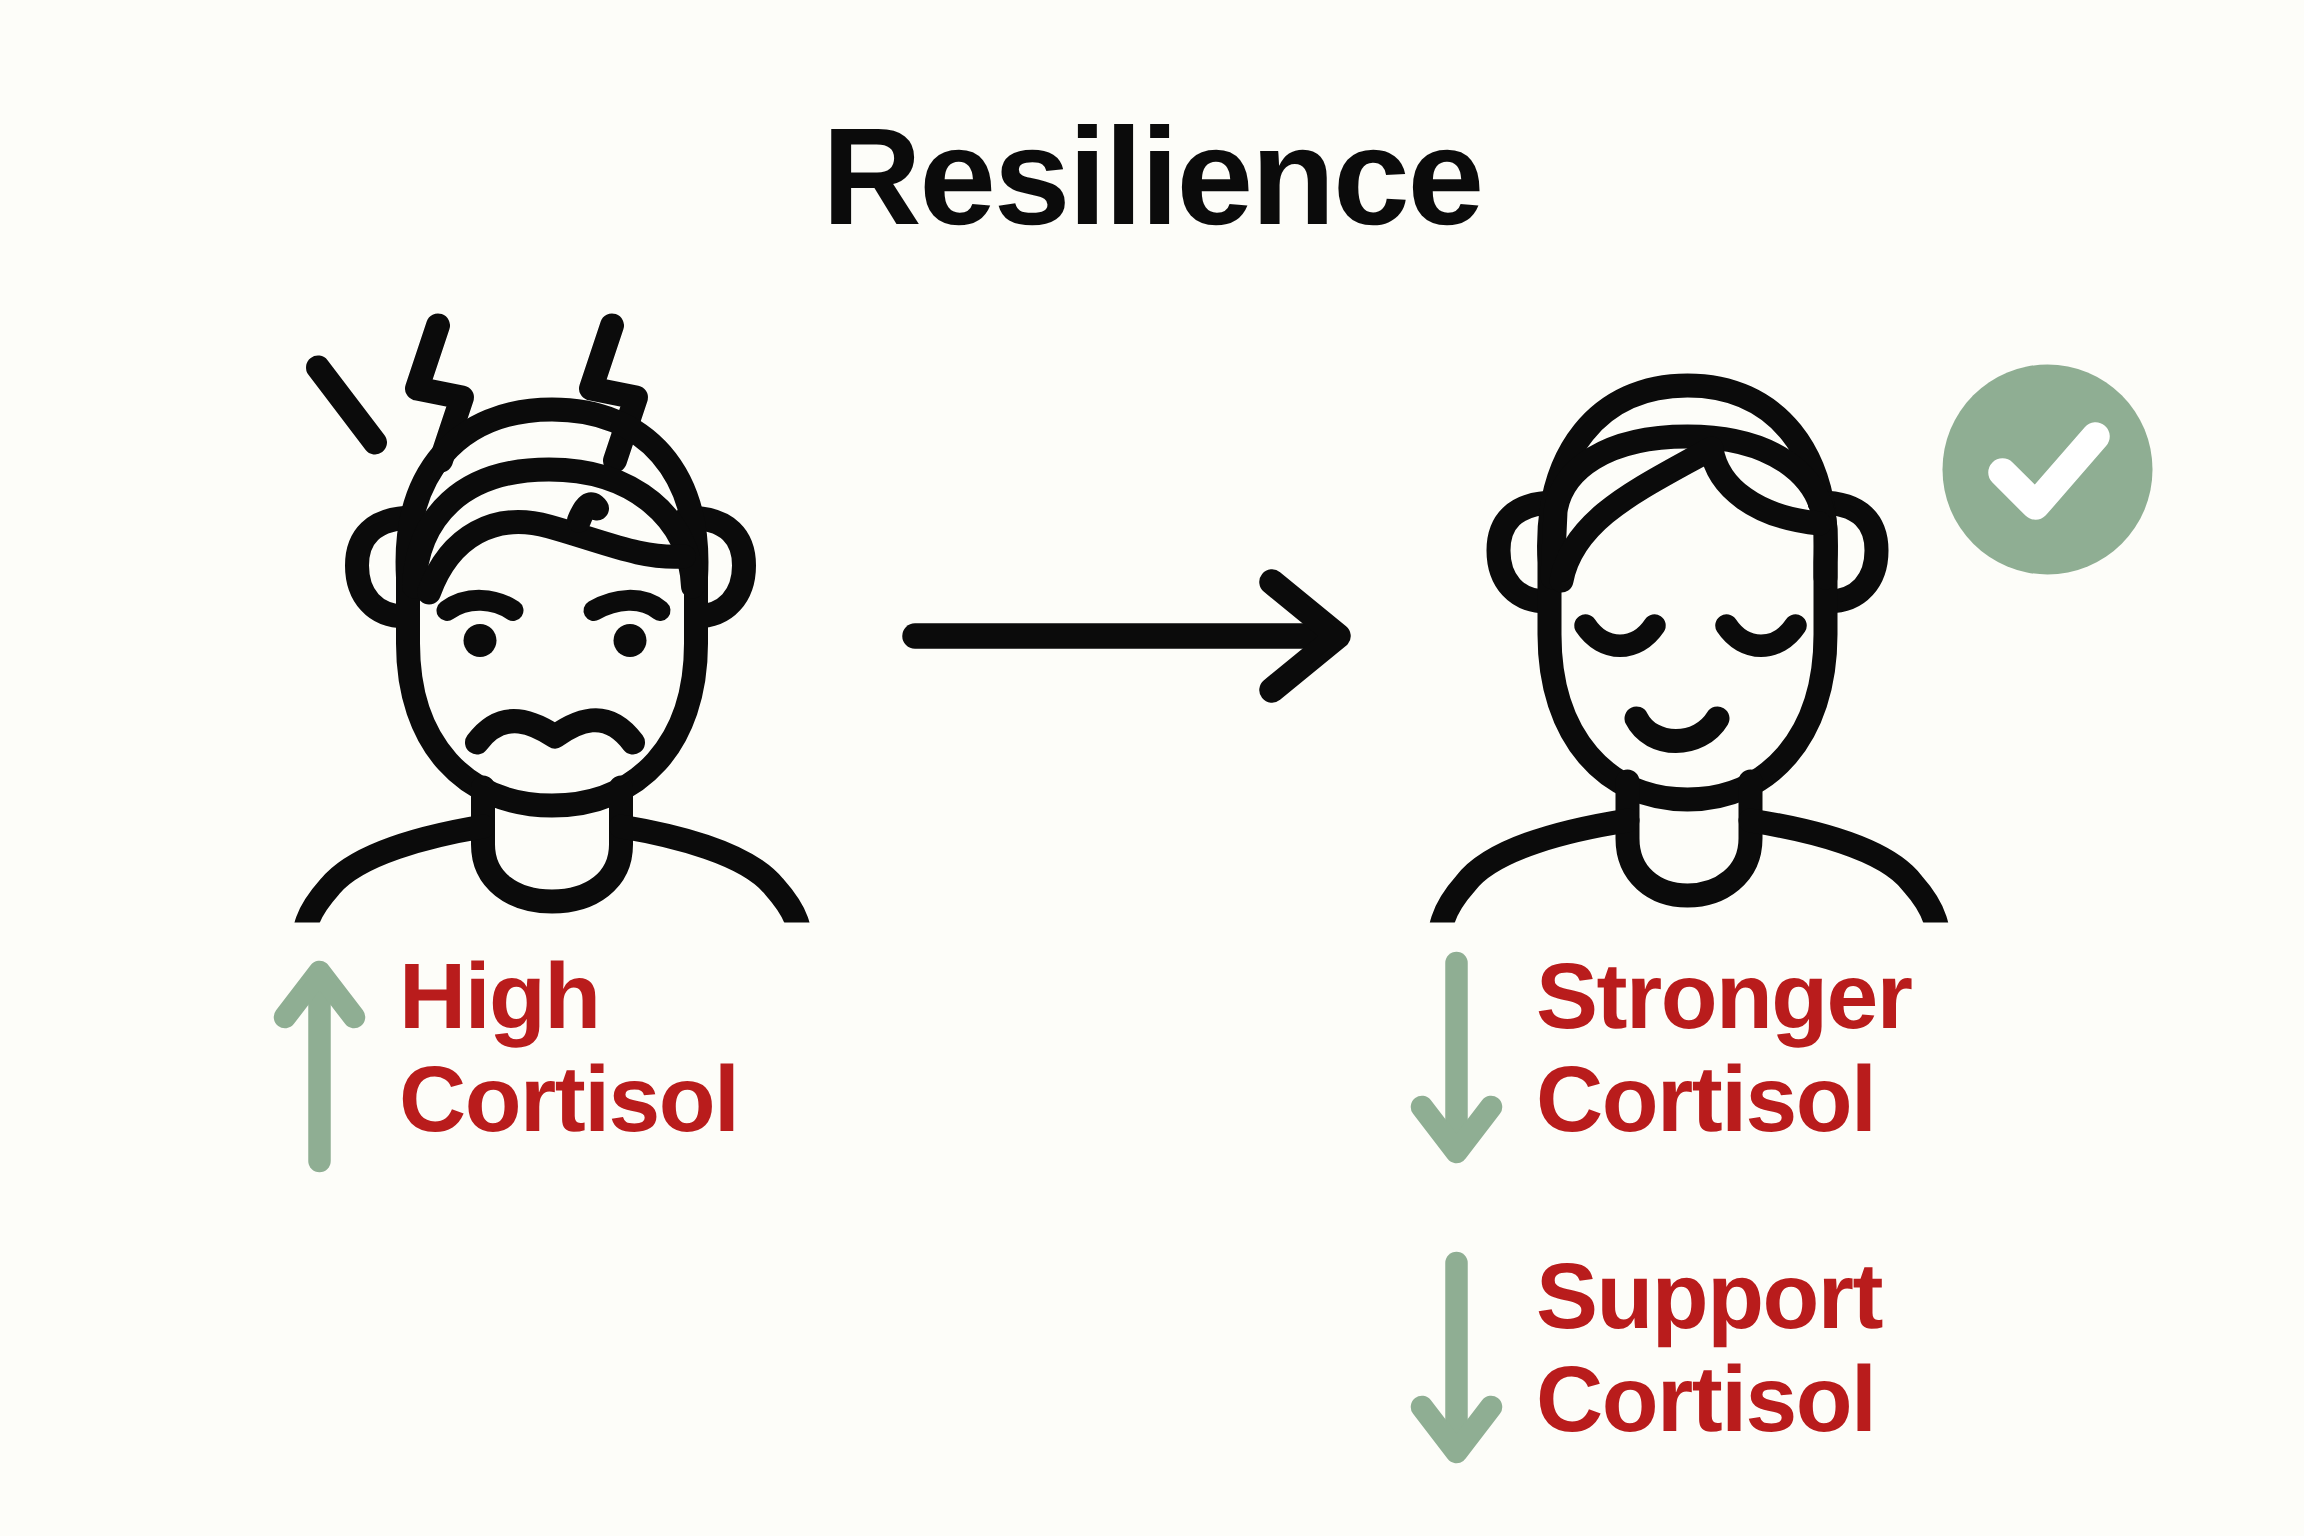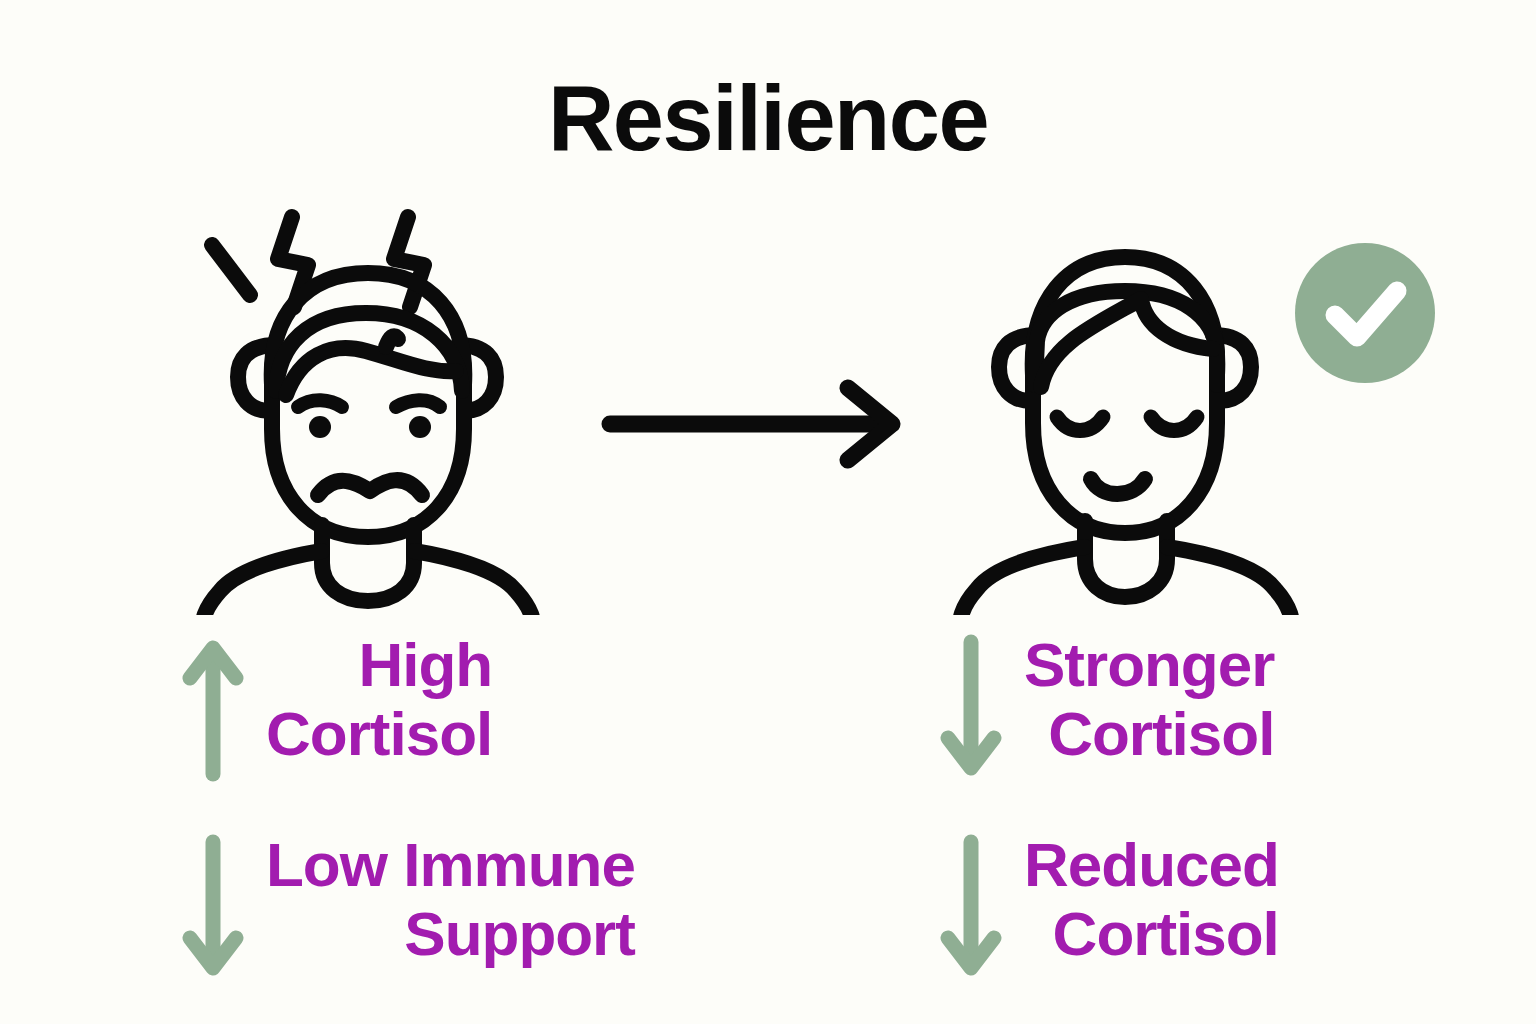--- a/index.html
+++ b/index.html
@@ -77,25 +77,24 @@
     margin-right: 22px;
     margin-top: 6px;
   }
   .stat-arrow svg { display: block; width: 100%; height: 100%; }
 
   .stat-label {
     font-family: "Liberation Sans", sans-serif;
     font-weight: bold;
     font-size: 62px;
     line-height: 1.12;
-    color: #a21caf;
+    color: #b91c1c;
     letter-spacing: -1px;
     white-space: pre-line;
     padding-top: 2px;
-    text-align: right;
   }
 </style>
 </head>
 <body>
 
 <div id="canvas">
 
   <div class="title">Resilience</div>
 
   <div class="figure figure-left">
@@ -184,30 +183,20 @@
       <div class="stat-arrow">
         <svg viewBox="0 0 62 148" xmlns="http://www.w3.org/2000/svg" fill="none" stroke="#8FAE93" stroke-width="15" stroke-linecap="round" stroke-linejoin="round">
           <line x1="31" y1="140" x2="31" y2="18"></line>
           <polyline points="8,44 31,14 54,44"></polyline>
         </svg>
       </div>
       <div class="stat-label">High
 Cortisol</div>
     </div>
 
-    <div class="stat-row">
-      <div class="stat-arrow">
-        <svg viewBox="0 0 62 148" xmlns="http://www.w3.org/2000/svg" fill="none" stroke="#8FAE93" stroke-width="15" stroke-linecap="round" stroke-linejoin="round">
-          <line x1="31" y1="8" x2="31" y2="130"></line>
-          <polyline points="8,104 31,134 54,104"></polyline>
-        </svg>
-      </div>
-      <div class="stat-label">Low Immune
-Support</div>
-    </div>
 
   </div>
 
   <div class="stats stats-right">
 
     <div class="stat-row">
       <div class="stat-arrow">
         <svg viewBox="0 0 62 148" xmlns="http://www.w3.org/2000/svg" fill="none" stroke="#8FAE93" stroke-width="15" stroke-linecap="round" stroke-linejoin="round">
           <line x1="31" y1="8" x2="31" y2="130"></line>
           <polyline points="8,104 31,134 54,104"></polyline>
@@ -217,19 +206,19 @@
 Cortisol</div>
     </div>
 
     <div class="stat-row">
       <div class="stat-arrow">
         <svg viewBox="0 0 62 148" xmlns="http://www.w3.org/2000/svg" fill="none" stroke="#8FAE93" stroke-width="15" stroke-linecap="round" stroke-linejoin="round">
           <line x1="31" y1="8" x2="31" y2="130"></line>
           <polyline points="8,104 31,134 54,104"></polyline>
         </svg>
       </div>
-      <div class="stat-label">Reduced
+      <div class="stat-label">Support
 Cortisol</div>
     </div>
 
   </div>
 
 </div>
 
 </body></html>

